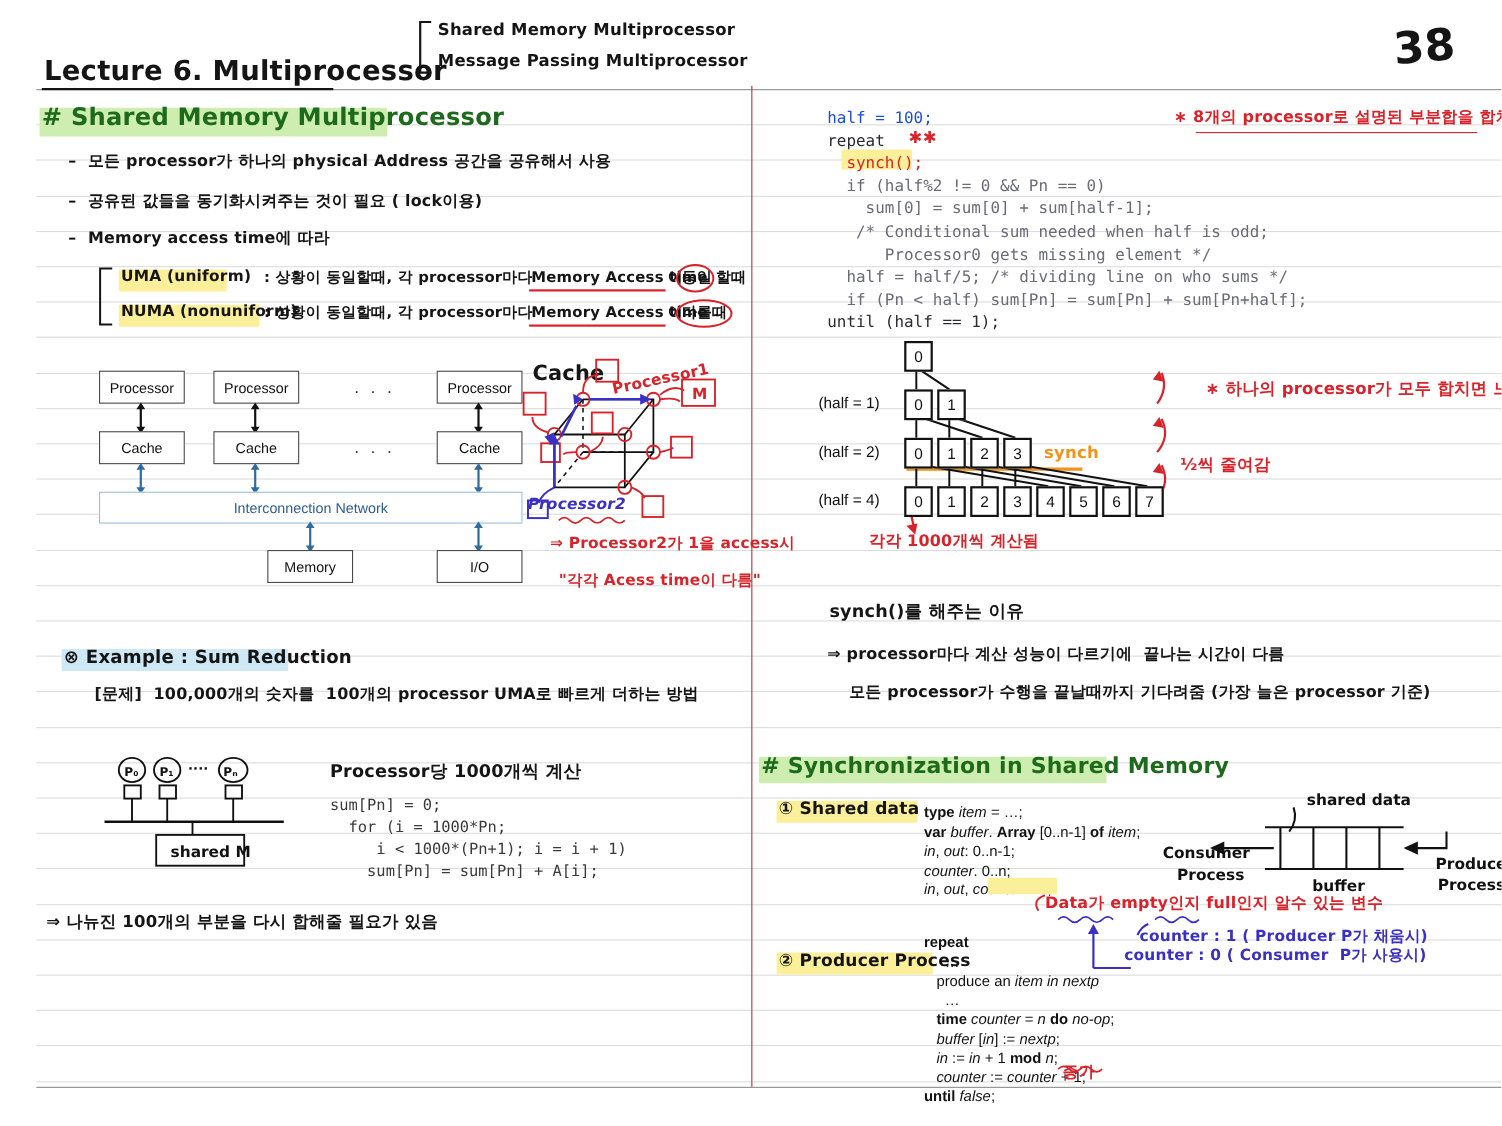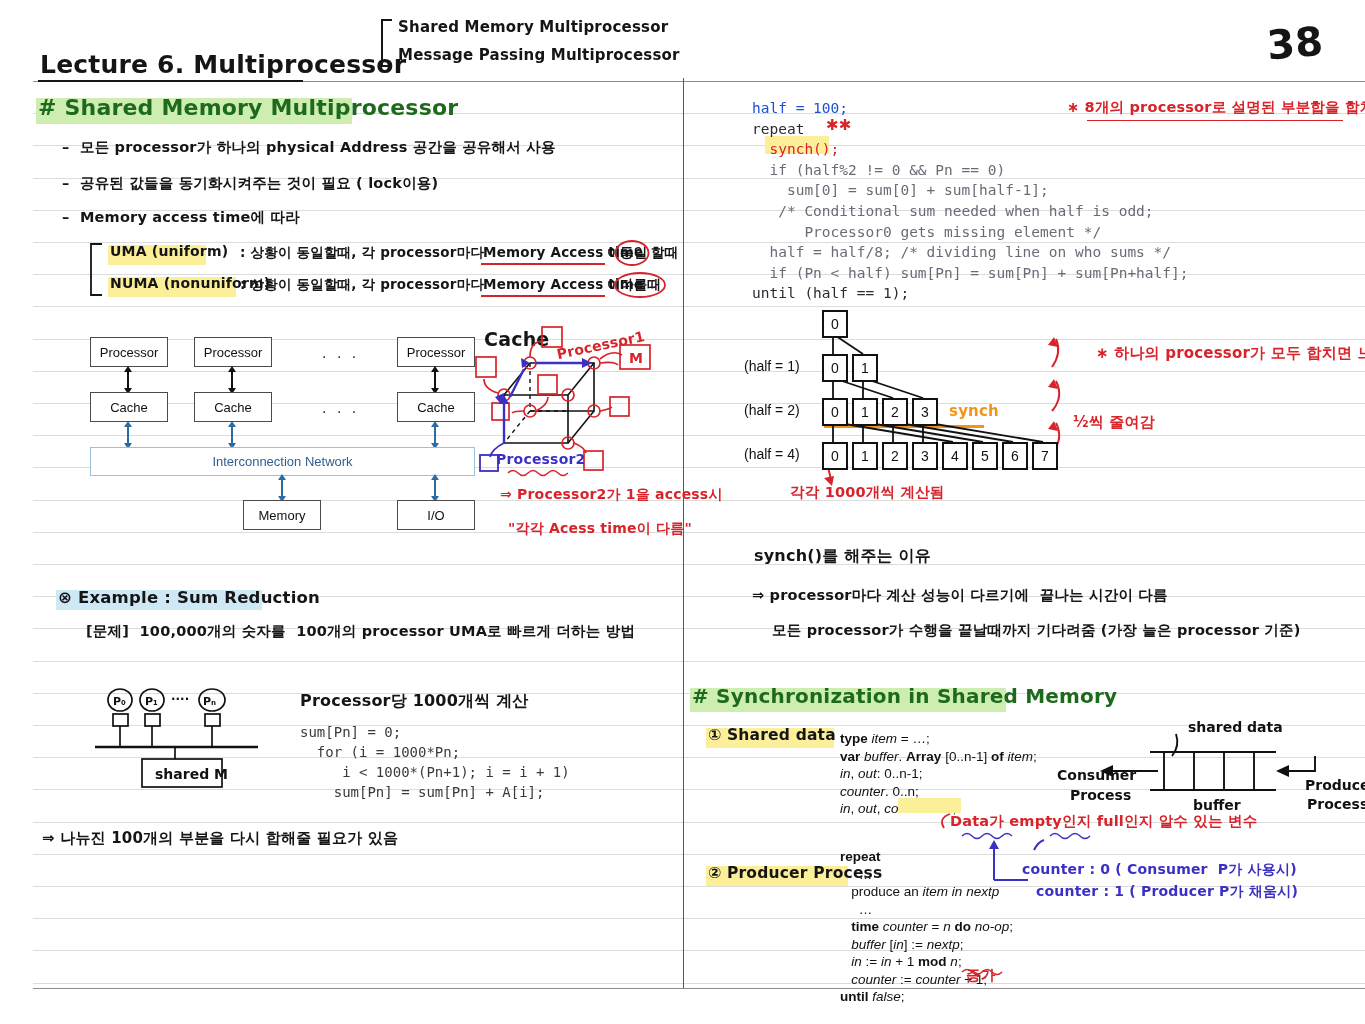--- a/index.html
+++ b/index.html
@@ -251,21 +251,21 @@
       <path d="M50 38 l-9 -5 l1 10 z"></path>
     </g>
 
     <g stroke="#3b30c4" stroke-width="1.8" fill="none">
       <path d="M24 118 q-12 6 -14 14"></path>
       <rect x="0" y="130" width="18" height="16"></rect>
     </g>
   </svg>
 
   <div class="abs hw ink-red" style="left:556px;top:338px;font-size:14px;transform:rotate(-12deg);">Processor1</div>
-  <div class="abs hw ink-blue" style="left:496px;top:452px;font-size:14px;">Processor2</div>
+  <div class="abs hw ink-blue" style="left:480px;top:452px;font-size:14px;font-style:italic;">Processor2</div>
   <svg style="left:508px;top:468px;width:66px;height:9px;">
     <path d="M0 5 q5 -5 10 0 t10 0 t10 0 t10 0 t10 0 t10 0" stroke="#d8232a" stroke-width="1.5" fill="none"></path>
   </svg>
 
   <div class="abs hw ink-red" style="left:500px;top:487px;font-size:14px;">⇒ Processor2가 1을 access시</div>
   <div class="abs hw ink-red" style="left:508px;top:521px;font-size:14px;">"각각 Acess time이 다름"</div>
 
   <div class="hl hl-blue" style="left:56px;top:590px;width:206px;height:20px;"></div>
   <div class="abs hw ink-black" style="left:58px;top:589px;font-size:16.5px;">⊗ Example : Sum Reduction</div>
   <div class="abs hw ink-black" style="left:86px;top:624px;font-size:14.5px;">[문제]  100,000개의 숫자를  100개의 processor UMA로 빠르게 더하는 방법</div>
@@ -301,21 +301,21 @@
   <div class="abs hw ink-black" style="left:42px;top:831px;font-size:15px;">⇒ 나뉴진 100개의 부분을 다시 합해줄 필요가 있음</div>
 
   <div class="hl hl-yellow" style="left:765px;top:136px;width:64px;height:18px;"></div>
   <div class="abs mono" style="left:752px;top:98px;font-size:14.5px;line-height:20.6px;color:#45454d;"><span style="color:#1d4ed8;">half = 100;</span>
 <span style="color:#2b2b33;">repeat</span>
 <span style="color:#d8232a;">  synch();</span>
 <span style="color:#6b6b78;">  if (half%2 != 0 &amp;&amp; Pn == 0)</span>
 <span style="color:#6b6b78;">    sum[0] = sum[0] + sum[half-1];</span>
 <span style="color:#6b6b78;">   /* Conditional sum needed when half is odd;</span>
 <span style="color:#6b6b78;">      Processor0 gets missing element */</span>
-<span style="color:#6b6b78;">  half = half/8; /* dividing line on who sums */</span>
+<span style="color:#6b6b78;">  half = half/5; /* dividing line on who sums */</span>
 <span style="color:#6b6b78;">  if (Pn &lt; half) sum[Pn] = sum[Pn] + sum[Pn+half];</span>
 <span style="color:#2b2b33;">until (half == 1);</span></div>
   <div class="abs hw ink-red" style="left:826px;top:118px;font-size:15px;">✱✱</div>
 
   <div class="abs hw ink-red" style="left:1067px;top:100px;font-size:14.5px;">∗ 8개의 processor로 설명된 부분합을 합치는 과정</div>
   <div class="underline-red" style="left:1087px;top:120px;width:256px;height:1.3px;"></div>
 
   <div id="tree">
       <svg style="left: 0px; top: 0px; width: 1365px; height: 1024px; position: absolute; z-index: 1;">
         <path d="M833 334 L833 354" stroke="#111" stroke-width="1.8" fill="none"></path>
@@ -441,21 +441,21 @@
     <path d="M88 6 q5 -5 10 0 t10 0 t10 0 t10 0" stroke="#3b30c4" stroke-width="1.4" fill="none"></path>
   </svg>
   <svg style="left:988px;top:836px;width:120px;height:46px;">
     <g stroke="#3b30c4" stroke-width="2" fill="none">
       <path d="M6 44 L6 10"></path>
       <path d="M6 44 L40 44"></path>
       <path d="M46 14 q4 -8 10 -10"></path>
     </g>
     <path d="M6 4 l-5 9 l10 0 z" fill="#3b30c4"></path>
   </svg>
-  <div class="abs hw ink-blue" style="left:1036px;top:884px;font-size:14px;">counter : 1 ( Producer P가 채움시)</div>
+  <div class="abs hw ink-blue" style="left:1036px;top:844px;font-size:14px;">counter : 1 ( Producer P가 채움시)</div>
   <div class="abs hw ink-blue" style="left:1022px;top:862px;font-size:14px;">counter : 0 ( Consumer  P가 사용시)</div>
 
   <svg style="left:962px;top:966px;width:42px;height:10px;">
     <path d="M0 6 q5 -5 10 0 t10 0 t10 0 t10 0" stroke="#d8232a" stroke-width="1.5" fill="none"></path>
   </svg>
   <div class="abs hw ink-red" style="left:966px;top:968px;font-size:14.5px;">증가</div>
 
 </div>
 
 </body></html>

